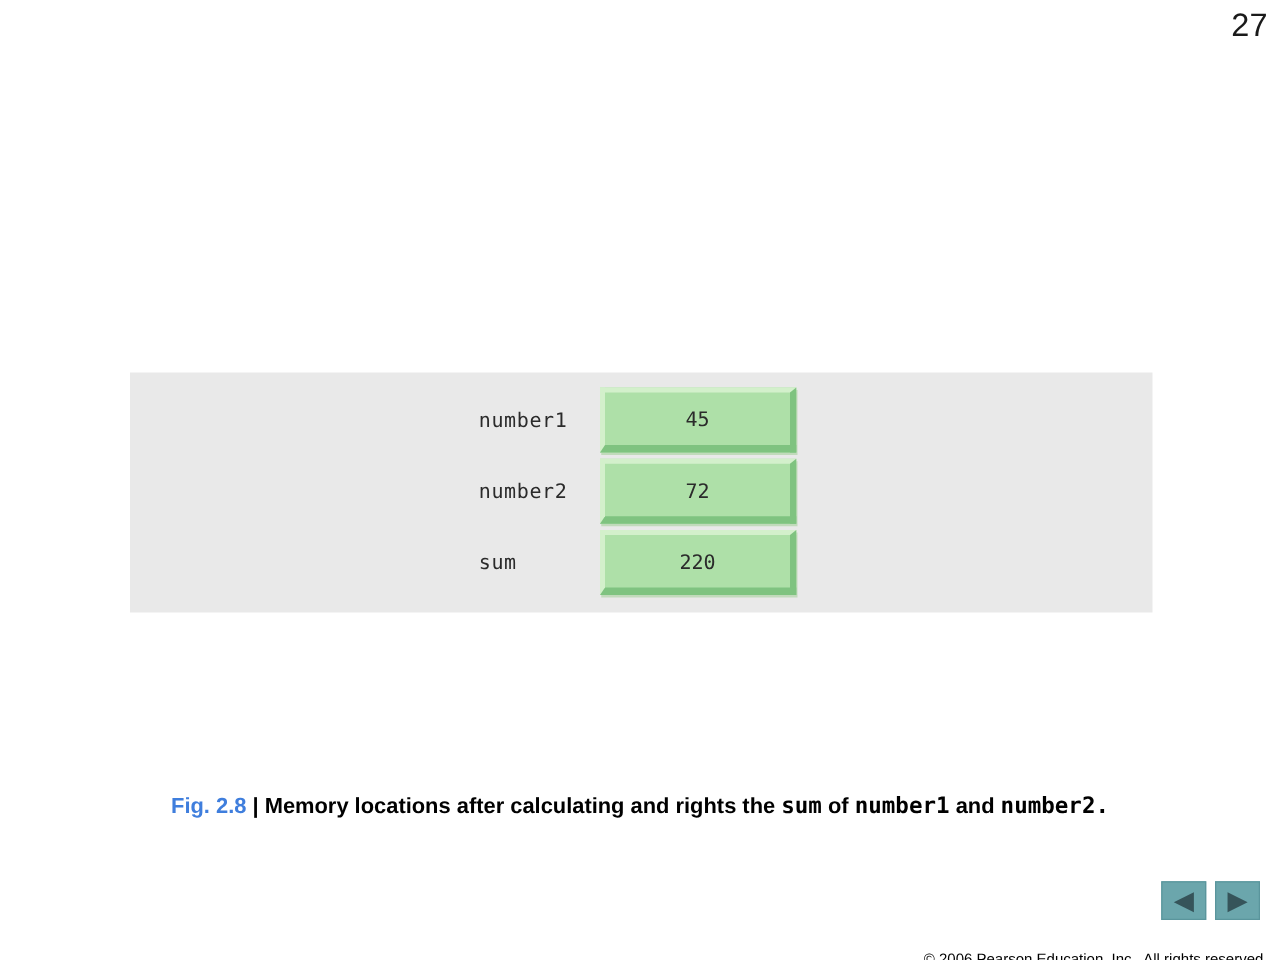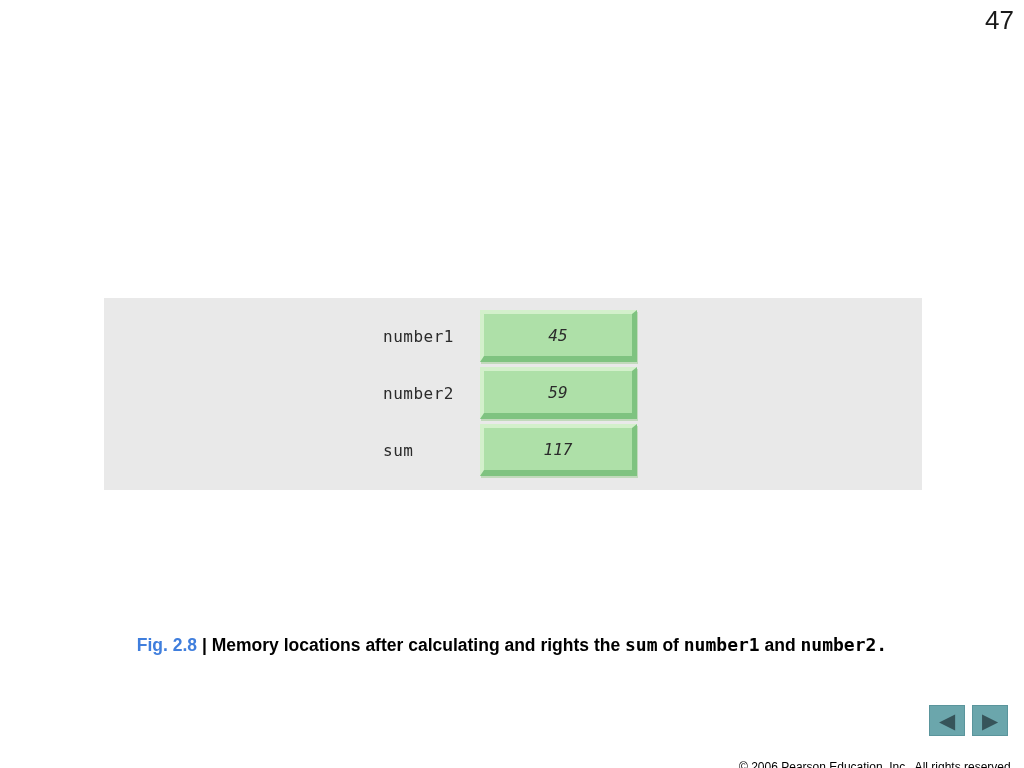--- a/index.html
+++ b/index.html
@@ -60,21 +60,20 @@
     border-width: 4px 5px 6px 4px;
     box-shadow: 1px 2px 0 rgba(160, 205, 150, 0.55);
     display: flex;
     align-items: center;
     justify-content: center;
   }
   .mem-value {
     font-family: "DejaVu Sans Mono", monospace;
     font-size: 16px;
     color: #2b2b2b;
-    font-style: italic;
   }
 
   
   .figure-caption {
     position: absolute;
     left: 80px;
     top: 630px;
     width: 864px;
     text-align: center;
     font-size: 17.5px;
@@ -120,39 +119,39 @@
     top: 760px;
     right: 10px;
     font-size: 12px;
     color: #000000;
     white-space: pre;
   }
 </style>
 </head>
 <body>
 
-<div class="page-number">47</div>
+<div class="page-number">27</div>
 
 <div class="memory-panel">
   <div class="mem-row r0">
     <span class="mem-label">number1</span>
     <div class="mem-box">
       <span class="mem-value">45</span>
     </div>
   </div>
   <div class="mem-row r1">
     <span class="mem-label">number2</span>
     <div class="mem-box">
-      <span class="mem-value">59</span>
+      <span class="mem-value">72</span>
     </div>
   </div>
   <div class="mem-row r2">
     <span class="mem-label">sum</span>
     <div class="mem-box">
-      <span class="mem-value">117</span>
+      <span class="mem-value">220</span>
     </div>
   </div>
 </div>
 
 <div class="figure-caption"><span class="fig-num">Fig. 2.8</span><span> | </span><span>Memory locations after calculating and rights the </span><span class="code">sum</span><span> of </span><span class="code">number1</span><span> and </span><span class="code">number2</span><span class="code">.</span></div>
 
 <div class="nav-buttons">
   <button class="nav-btn">
     <span class="nav-arrow">◀</span>
   </button>

